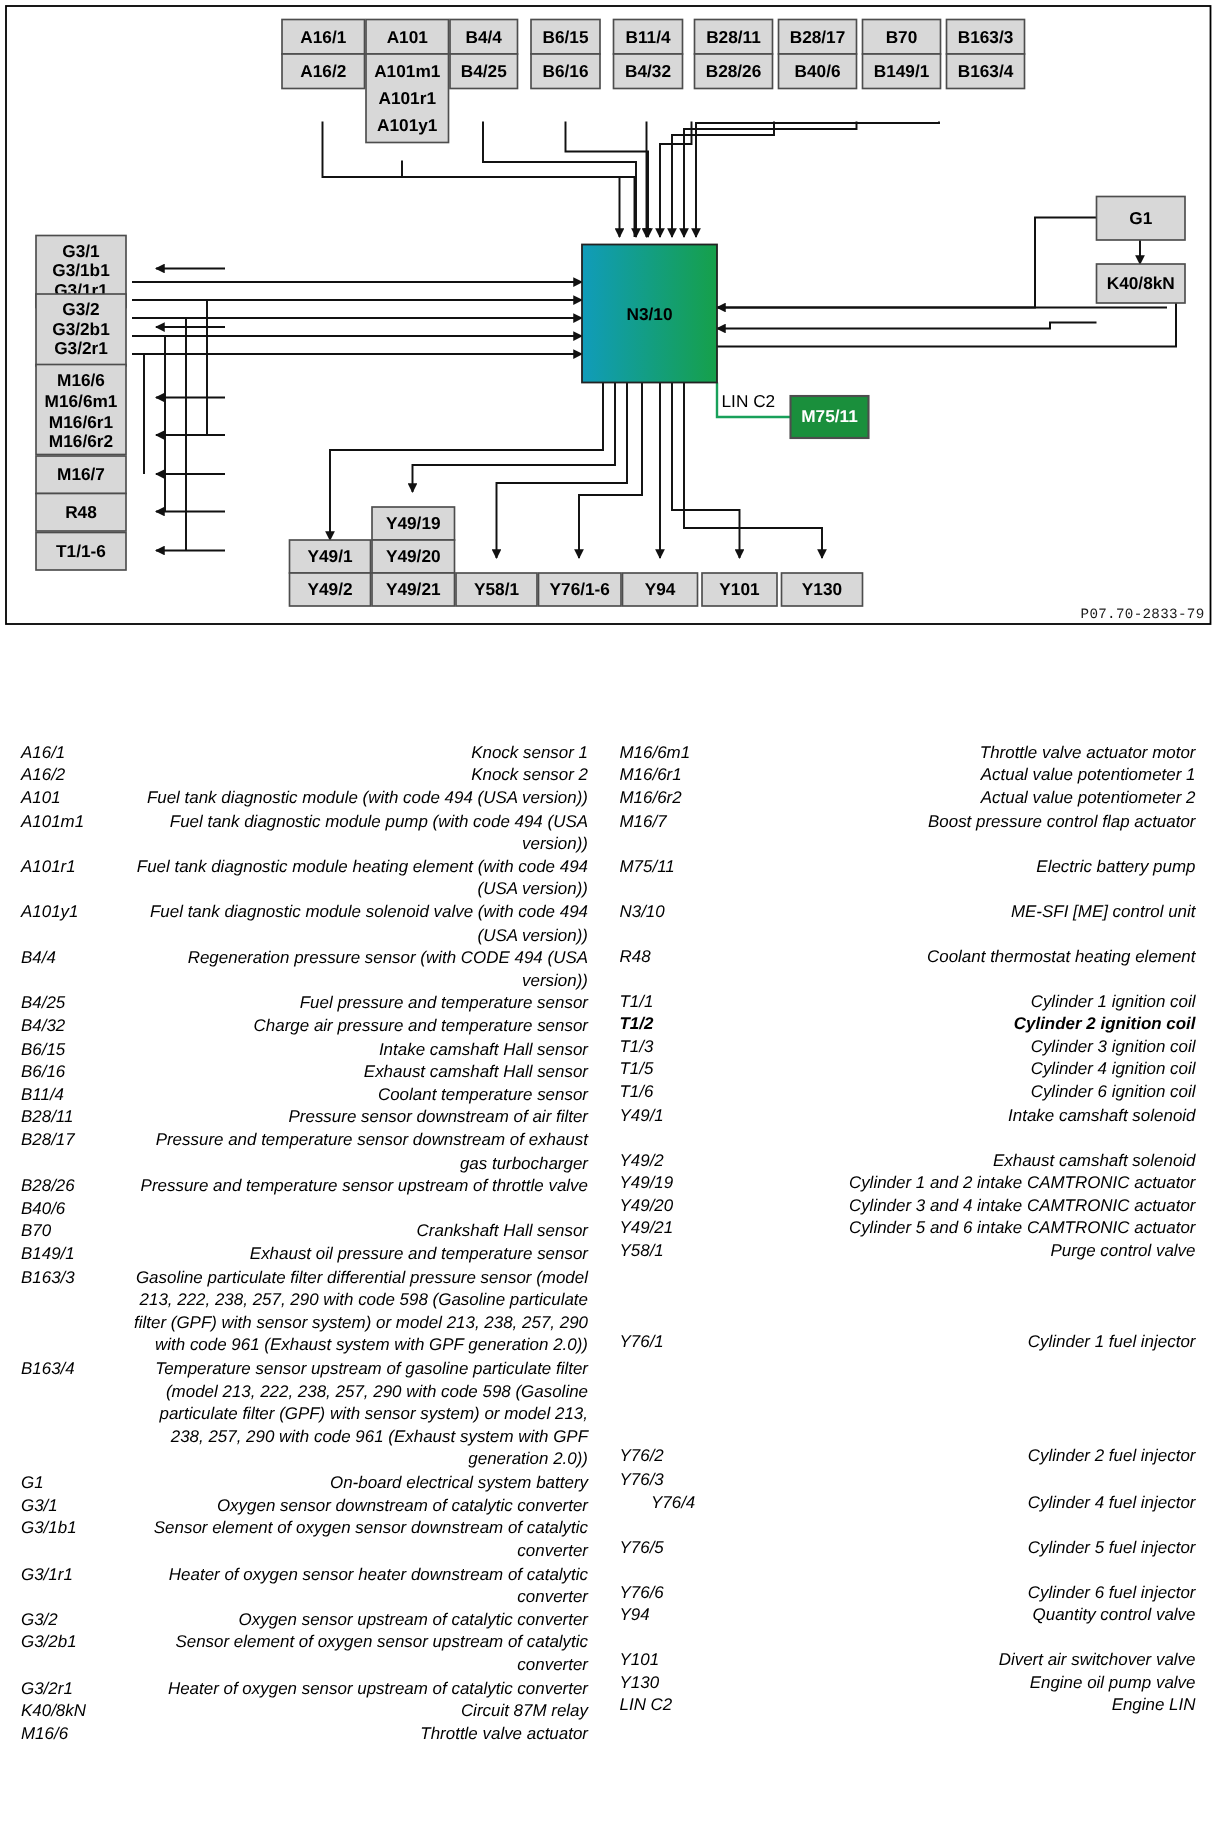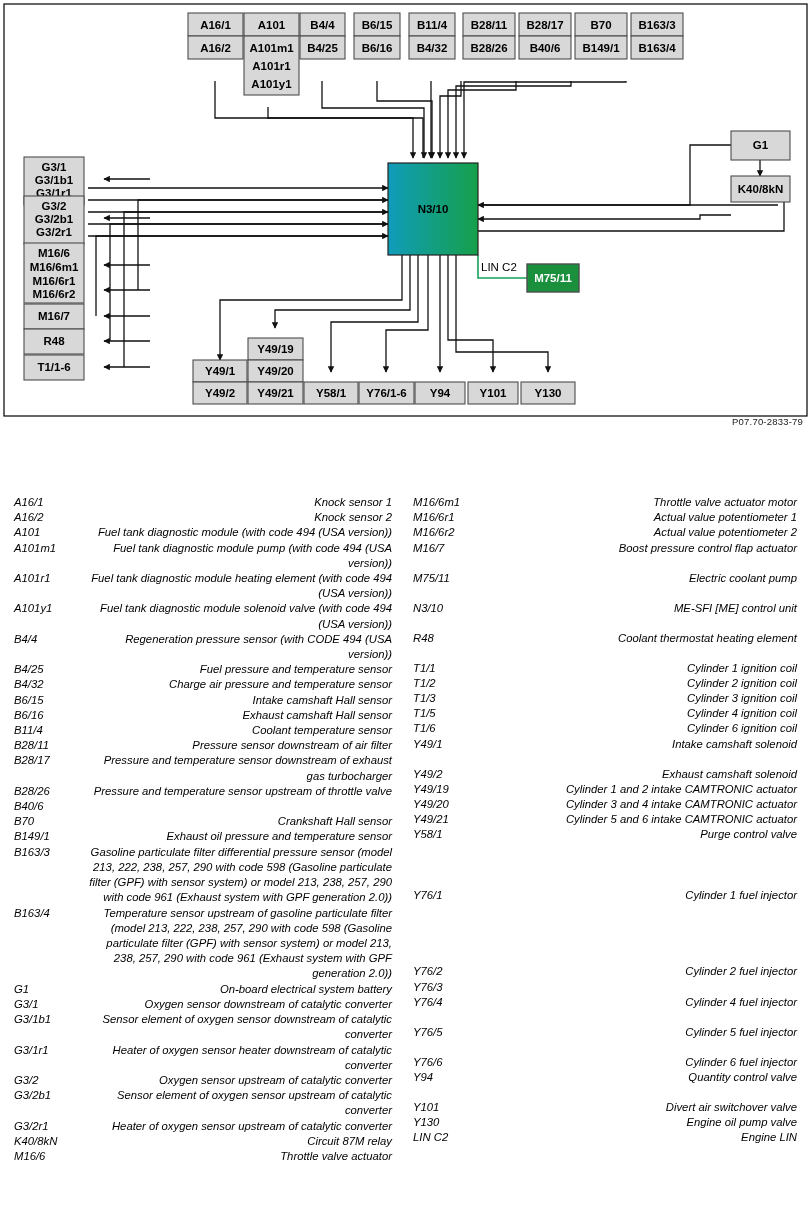--- a/index.html
+++ b/index.html
@@ -44,23 +44,23 @@
     font-weight: normal;
     text-anchor: start;
     dominant-baseline: middle;
     fill: #000000;
   }
 
   
   #fig-ref {
     position: absolute;
     right: 8px;
-    top: 416px;
+    top: 404px;
     font-size: 9.5px;
-    font-family: Liberation Sans, sans-serif;
+    font-family: Liberation Mono, monospace;
     color: #1a1a1a;
     letter-spacing: 0.2px;
   }
 
   
   #legend {
     position: absolute;
     left: 0;
     top: 495px;
     width: 811px;
@@ -476,35 +476,35 @@
       <div class="legend-row" style="min-height: 15px;">
         <div class="legend-code">M16/6r2</div>
         <div class="legend-desc">Actual value potentiometer 2</div>
       </div>
       <div class="legend-row" style="min-height: 30px;">
         <div class="legend-code">M16/7</div>
         <div class="legend-desc">Boost pressure control flap actuator</div>
       </div>
       <div class="legend-row" style="min-height: 30px;">
         <div class="legend-code">M75/11</div>
-        <div class="legend-desc">Electric coolant pump</div>
+        <div class="legend-desc">Electric battery pump</div>
       </div>
       <div class="legend-row" style="min-height: 30px;">
         <div class="legend-code">N3/10</div>
         <div class="legend-desc">ME-SFI [ME] control unit</div>
       </div>
       <div class="legend-row" style="min-height: 30px;">
         <div class="legend-code">R48</div>
         <div class="legend-desc">Coolant thermostat heating element</div>
       </div>
       <div class="legend-row" style="min-height: 15px;">
         <div class="legend-code">T1/1</div>
         <div class="legend-desc">Cylinder 1 ignition coil</div>
       </div>
-      <div class="legend-row" style="min-height: 15px;">
+      <div class="legend-row" style="min-height: 15px; font-weight: bold;">
         <div class="legend-code">T1/2</div>
         <div class="legend-desc">Cylinder 2 ignition coil</div>
       </div>
       <div class="legend-row" style="min-height: 15px;">
         <div class="legend-code">T1/3</div>
         <div class="legend-desc">Cylinder 3 ignition coil</div>
       </div>
       <div class="legend-row" style="min-height: 15px;">
         <div class="legend-code">T1/5</div>
         <div class="legend-desc">Cylinder 4 ignition coil</div>
@@ -541,21 +541,21 @@
         <div class="legend-code">Y76/1</div>
         <div class="legend-desc">Cylinder 1 fuel injector</div>
       </div>
       <div class="legend-row" style="min-height: 15px;">
         <div class="legend-code">Y76/2</div>
         <div class="legend-desc">Cylinder 2 fuel injector</div>
       </div>
       <div class="legend-row" style="min-height: 15px;">
         <div class="legend-code">Y76/3</div>
       </div>
-      <div class="legend-row" style="min-height: 30px;">
+      <div class="legend-row" style="min-height: 30px; margin-left: 21px;">
         <div class="legend-code">Y76/4</div>
         <div class="legend-desc">Cylinder 4 fuel injector</div>
       </div>
       <div class="legend-row" style="min-height: 30px;">
         <div class="legend-code">Y76/5</div>
         <div class="legend-desc">Cylinder 5 fuel injector</div>
       </div>
       <div class="legend-row" style="min-height: 15px;">
         <div class="legend-code">Y76/6</div>
         <div class="legend-desc">Cylinder 6 fuel injector</div>

